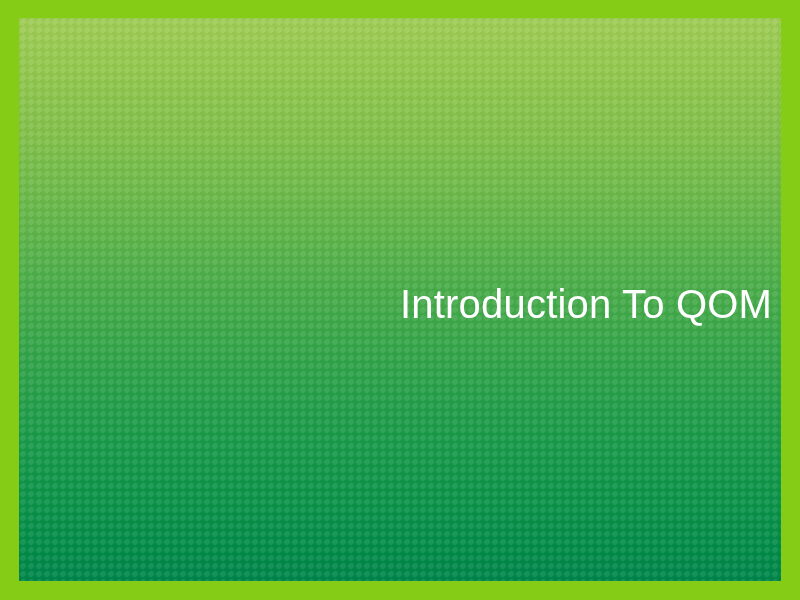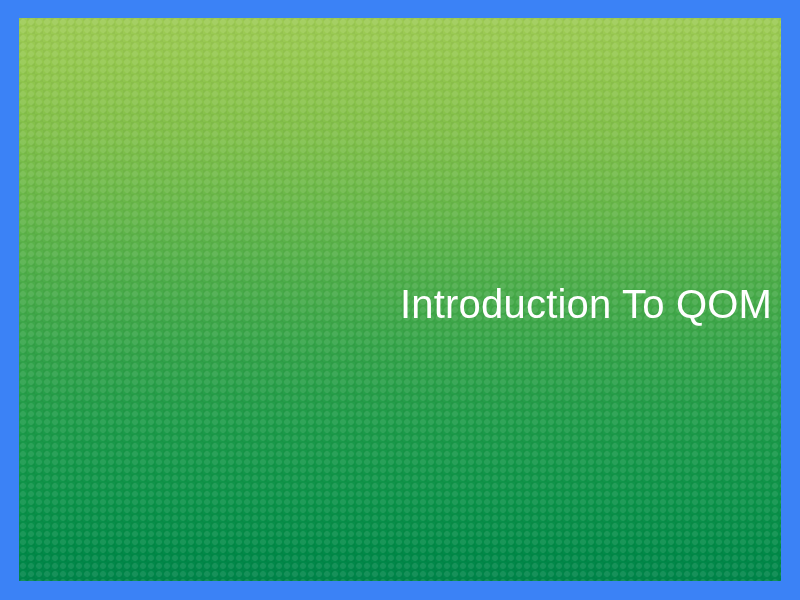--- a/index.html
+++ b/index.html
@@ -12,21 +12,21 @@
     height: 600px;
     background: #ffffff;
     font-family: "Liberation Sans", sans-serif;
     overflow: hidden;
   }
 
   .slide-canvas {
     position: relative;
     width: 800px;
     height: 600px;
-    background: #3b82f6;
+    background: #84cc16;
   }
 
   
   .slide {
     position: absolute;
     left: 19px;
     top: 18px;
     width: 762px;
     height: 563px;
     overflow: hidden;

